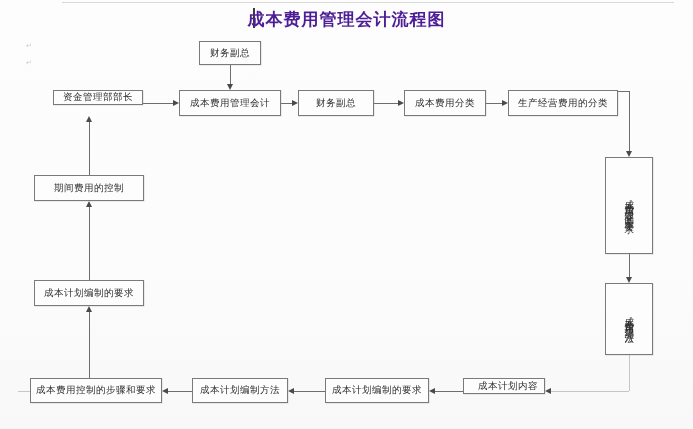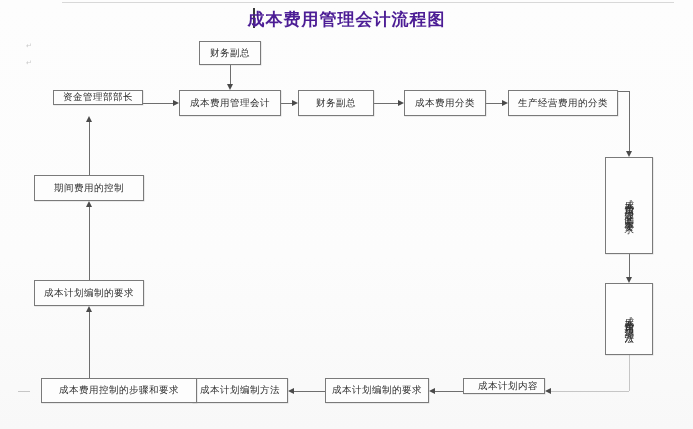--- a/index.html
+++ b/index.html
@@ -193,19 +193,19 @@
   <div class="box vert" style="left:605px; top:157px; width:48px; height:97px;">成本费用管理的基本要求</div>
 
   <div class="box vert" style="left:605px; top:283px; width:48px; height:72px;">成本费用预测方法</div>
 
   <div class="box" style="left:463px; top:378px; width:82px; height:16px;padding-left:8px;">成本计划内容</div>
 
   <div class="box" style="left:325px; top:378px; width:104px; height:25px;">成本计划编制的要求</div>
 
   <div class="box" style="left:192px; top:378px; width:96px; height:25px;">成本计划编制方法</div>
 
-  <div class="box" style="left:30px; top:378px; width:156px; height:25px;margin-left:11px;">成本费用控制的步骤和要求</div>
+  <div class="box" style="left:30px; top:378px; width:132px; height:25px;">成本费用控制的步骤和要求</div>
 
   <div class="box" style="left:34px; top:280px; width:110px; height:26px;">成本计划编制的要求</div>
 
   <div class="box" style="left:34px; top:175px; width:110px; height:26px;">期间费用的控制</div>
 
 </div>
 
 </body></html>

